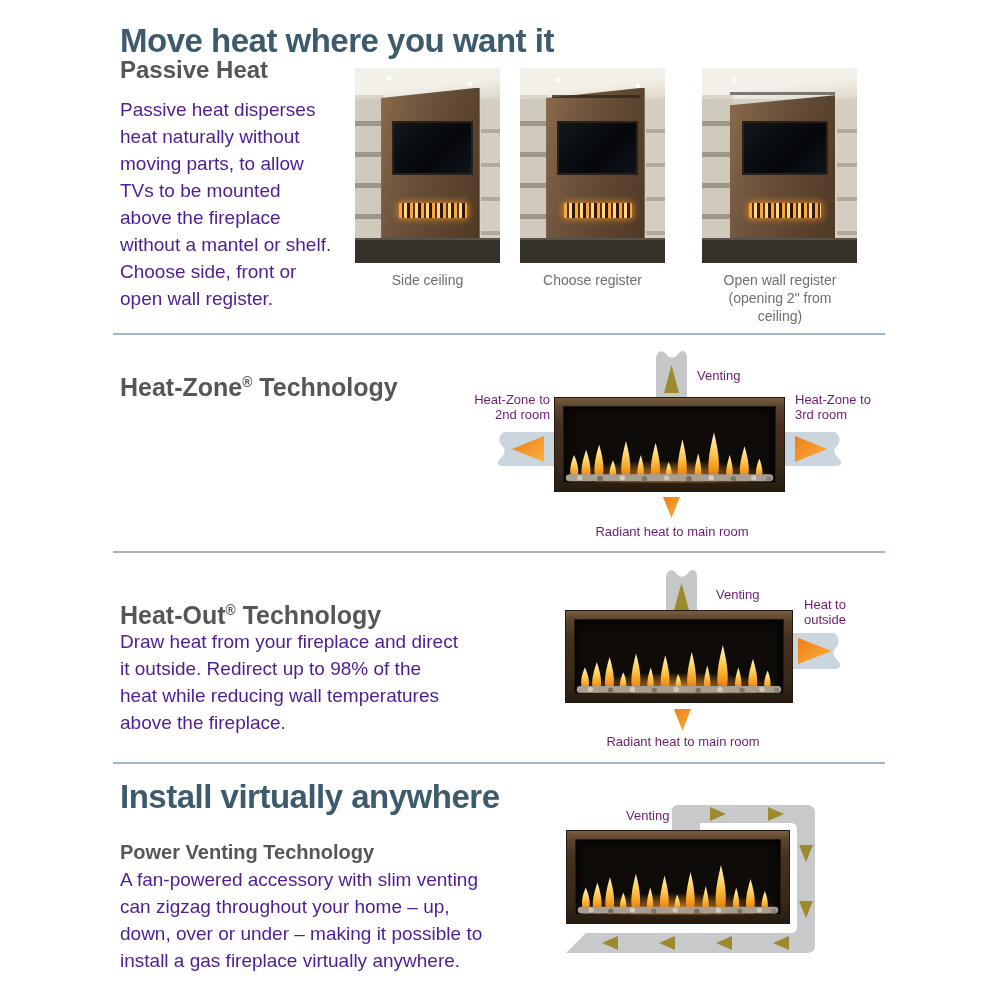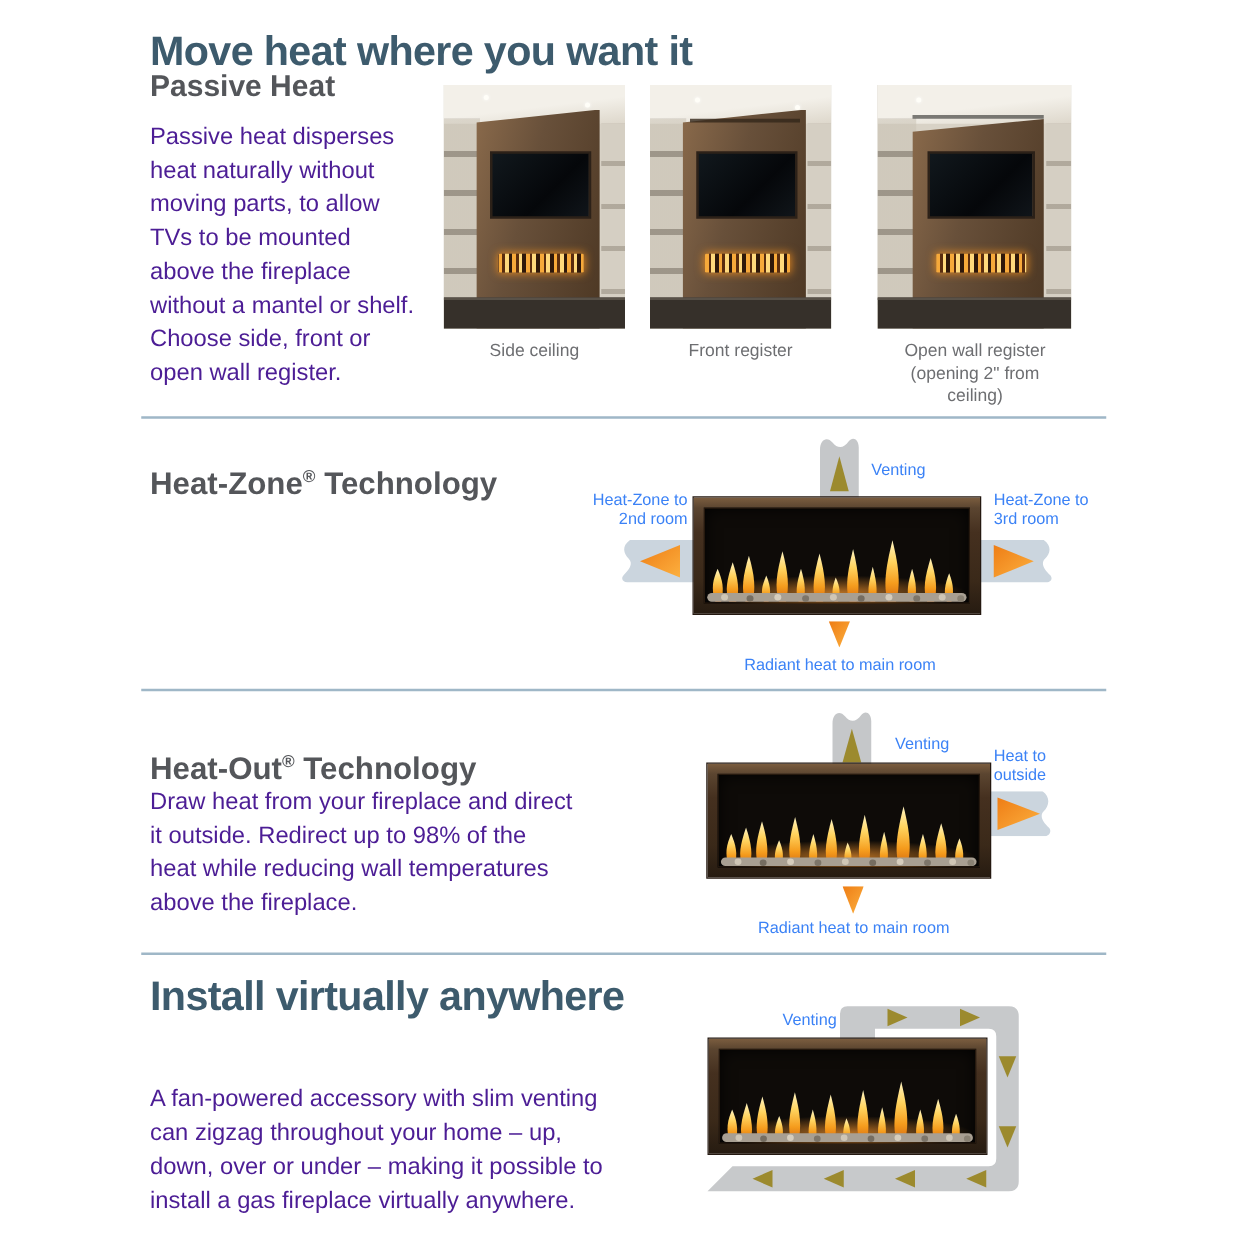--- a/index.html
+++ b/index.html
@@ -7,21 +7,21 @@
     position:relative; width:1000px; height:1000px; background:#ffffff;
     font-family:"Liberation Sans", sans-serif; overflow:hidden;
   }
   .abs { position:absolute; }
 
   .big-title { font-size:33px; font-weight:bold; color:#3d5b6d; letter-spacing:-0.5px; }
   .sub-heading { font-size:25px; font-weight:bold; color:#54565a; }
   .sub-heading sup { font-size:0.55em; vertical-align:super; }
   .body-text { font-size:19px; line-height:27px; color:#4c1d95; white-space:pre-line; }
   .caption { font-size:14px; line-height:18px; color:#6d6e71; text-align:center; white-space:pre-line; }
-  .dlabel { font-size:13px; line-height:15px; color:#3b82f6; white-space:pre-line; }
+  .dlabel { font-size:13px; line-height:15px; color:#701a75; white-space:pre-line; }
   .divider { height:2px; background:#9fb7c7; }
 
   
   .fireplace {
     box-sizing:border-box; padding:8px; z-index:2;
     background:linear-gradient(180deg,#7b5d3f 0%,#5b4530 9%,#45301f 30%,#3a2919 72%,#261b11 100%);
     border:1px solid #241810;
   }
   .firebox {
     position:relative; width:100%; height:100%; background:#0e0b08; overflow:hidden;
@@ -152,21 +152,21 @@
     <div class="shelf-left"></div>
     <div class="shelf-right"></div>
     <div class="column"></div>
     <div class="gapline"></div>
     <div class="tv"></div>
     <div class="firestrip"></div>
     <div class="cabinet"></div>
   </div>
 
   <div class="abs caption" style="left:355px; top:271px; width:145px;">Side ceiling</div>
-  <div class="abs caption" style="left:520px; top:271px; width:145px;">Front register</div>
+  <div class="abs caption" style="left:520px; top:271px; width:145px;">Choose register</div>
   <div class="abs caption" style="left:690px; top:271px; width:180px;">Open wall register
 (opening 2" from
 ceiling)</div>
 
   <div class="abs divider" style="left:113px; top:333px; width:772px;"></div>
 
   <div class="abs sub-heading" style="left:120px; top:373px;"><span>Heat-Zone</span><sup>®</sup><span> Technology</span></div>
 
   <svg class="abs duct" style="left:652px; top:346px;" width="38" height="52" viewBox="0 0 38 52">
     <path d="M4,52 L4,14 C4,5 10,3 14,8 C18,13 23,13 27,7 C30,3 35,5 35,12 L35,52 Z" fill="#c5c7c9"></path>
@@ -207,21 +207,21 @@
   <div class="abs body-text" style="left:120px; top:628px; width:390px;">Draw heat from your fireplace and direct
 it outside. Redirect up to 98% of the
 heat while reducing wall temperatures
 above the fireplace.</div>
 
   <svg class="abs duct" style="left:662px; top:565px;" width="38" height="50" viewBox="0 0 38 50">
     <path d="M4,50 L4,14 C4,5 10,3 14,8 C18,13 23,13 27,7 C30,3 35,5 35,12 L35,50 Z" fill="#c5c7c9"></path>
     <polygon points="12,45 27,45 19.5,18" fill="#9c8a2e"></polygon>
   </svg>
   <div class="abs dlabel" style="left:716px; top:587px;">Venting</div>
-  <div class="abs dlabel" style="left:795px; top:597px; width:60px; text-align:left;">Heat to
+  <div class="abs dlabel" style="left:795px; top:597px; width:60px; text-align:center;">Heat to
 outside</div>
 
   <svg class="abs duct" style="left:788px; top:633px;" width="56" height="36" viewBox="0 0 56 36">
     <path d="M0,0 L46,0 C53,5 51,12 47,16 C43,20 47,25 51,29 C54,32 51,36 48,36 L0,36 Z" fill="#cbd5de"></path>
     <polygon points="10,5 10,31 44,18" fill="url(#gradOr)"></polygon>
   </svg>
 
   <div class="abs fireplace" style="left:565px; top:610px; width:228px; height:93px;">
     <div class="firebox">
       <svg class="flames" viewBox="0 0 230 72" preserveAspectRatio="none">
@@ -231,20 +231,21 @@
   </div>
 
   <svg class="abs arrow-down" style="left:674px; top:709px;" width="17" height="22" viewBox="0 0 17 22">
     <polygon points="0,0 17,0 8.5,22" fill="url(#gradOr)"></polygon>
   </svg>
   <div class="abs dlabel" style="left:603px; top:734px; width:160px; text-align:center;">Radiant heat to main room</div>
 
   <div class="abs divider" style="left:113px; top:762px; width:772px;"></div>
 
   <div class="abs big-title" style="left:120px; top:778px;">Install virtually anywhere</div>
+  <div class="abs sub-heading" style="left:120px; top:841px; font-size:20px;">Power Venting Technology</div>
   <div class="abs body-text" style="left:120px; top:866px; width:460px;">A fan-powered accessory with slim venting
 can zigzag throughout your home – up,
 down, over or under – making it possible to
 install a gas fireplace virtually anywhere.</div>
 
   <svg class="abs pipe" style="left:552px; top:795px;" width="275" height="165" viewBox="0 0 275 165">
     <path d="M120,40 L120,16 Q120,10 126,10 L255,10 Q263,10 263,18 L263,150 Q263,158 255,158 L14,158 L34,138 L239,138 Q245,138 245,132 L245,34 Q245,28 239,28 L148,28 L148,40 Z" fill="#c7c9cb"></path>
     <polygon points="158,12 158,26 174,19" fill="#9c8a2e"></polygon>
     <polygon points="216,12 216,26 232,19" fill="#9c8a2e"></polygon>
     <polygon points="247,50 261,50 254,67" fill="#9c8a2e"></polygon>

